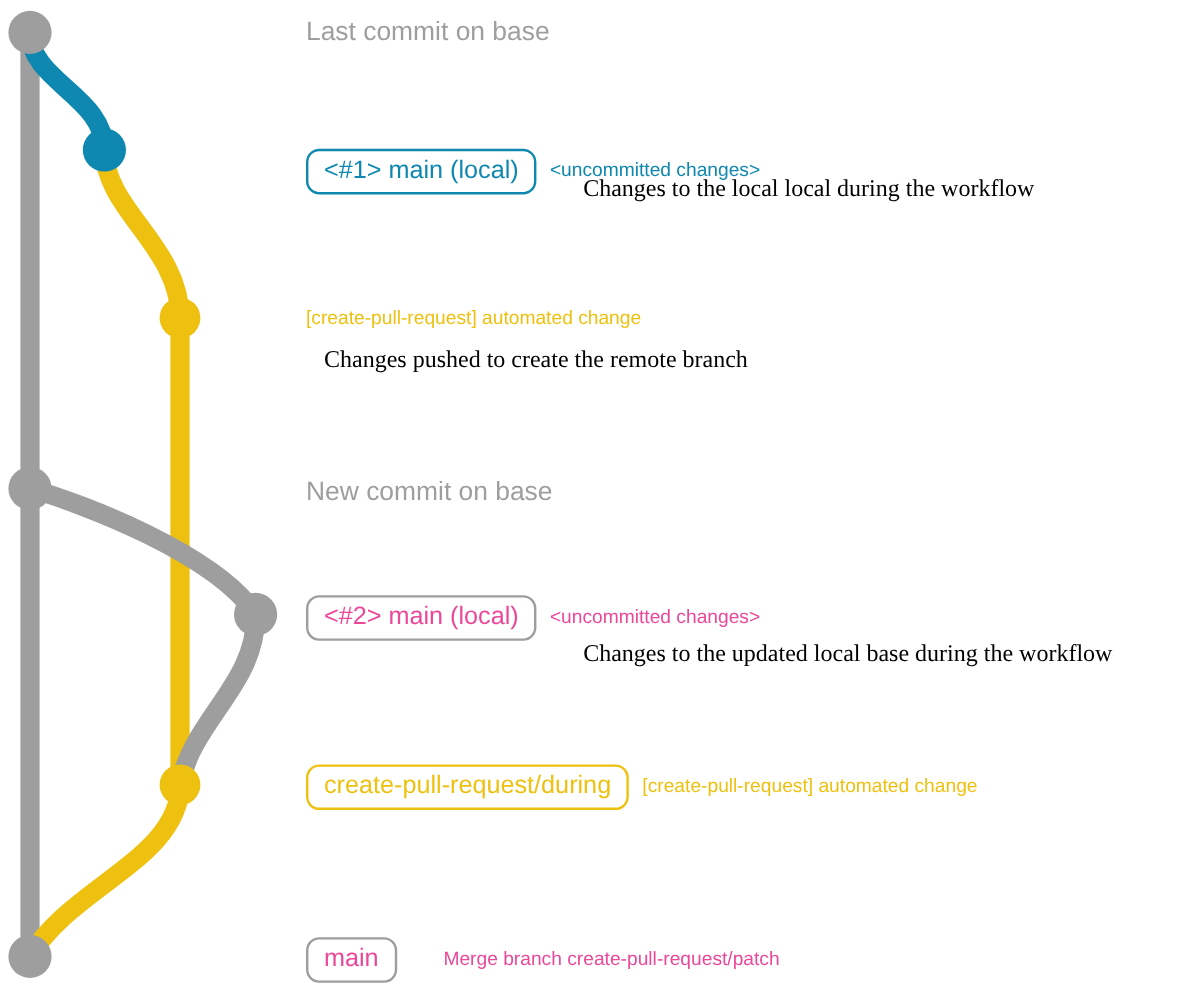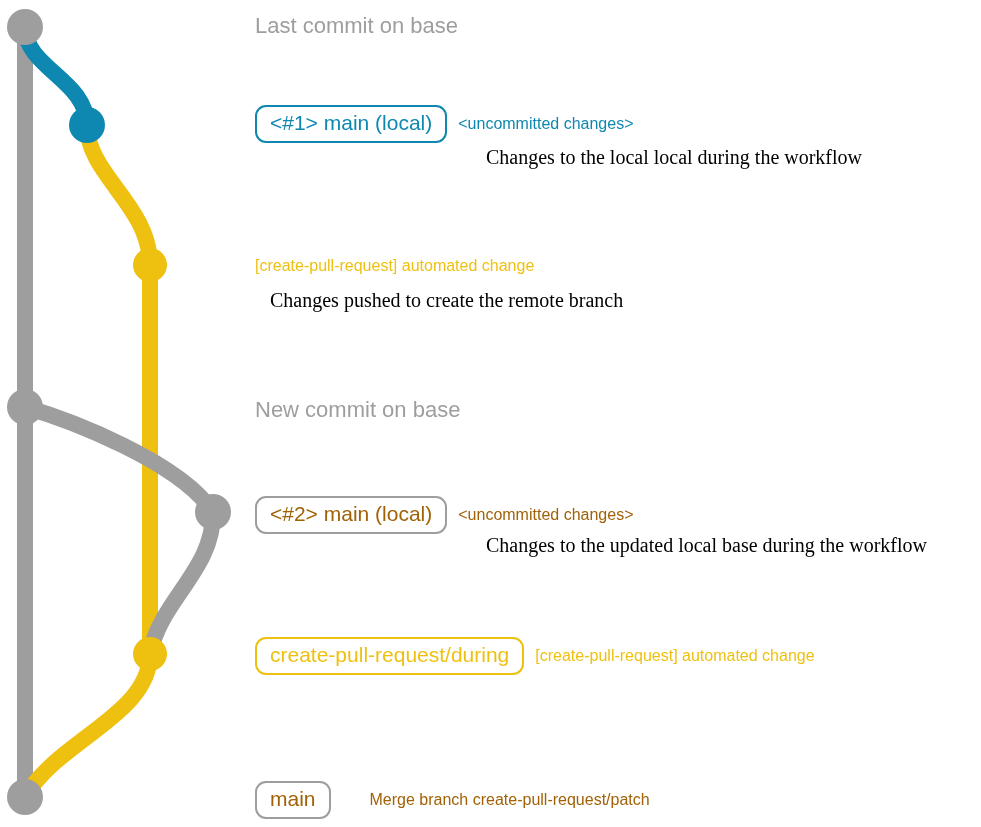--- a/index.html
+++ b/index.html
@@ -60,21 +60,21 @@
   .note {
     position: absolute;
     font-family: "Liberation Serif", serif;
     font-size: 20px;
     line-height: 22px;
     color: #000000;
     white-space: nowrap;
   }
   .c-blue   { color: #0e88b0; }
   .c-yellow { color: #eec111; }
-  .c-gray   { color: #a16207; }
+  .c-gray   { color: #ec4899; }
   .b-blue   { border-color: #0e88b0; }
   .b-yellow { border-color: #eec111; }
   .b-gray   { border-color: #9e9e9e; }
   .gap { width: 11px; display: inline-block; }
 </style>
 </head>
 <body>
 
 <div id="canvas">
 
@@ -98,21 +98,21 @@
     <circle cx="87" cy="125" r="18" fill="#0e88b0"></circle>
     <circle cx="150" cy="265" r="17" fill="#eec111"></circle>
     <circle cx="25" cy="407" r="18" fill="#9e9e9e"></circle>
     <circle cx="213" cy="512" r="18" fill="#9e9e9e"></circle>
     <circle cx="150" cy="654" r="17" fill="#eec111"></circle>
     <circle cx="25" cy="797" r="18" fill="#9e9e9e"></circle>
   </svg>
 
   <div class="heading" style="left:255px; top:14px;text-align:center;">Last commit on base</div>
 
-  <div class="entry" style="left:255px; top:105px;">
+  <div class="entry" style="left:255px; top:124px;">
     <span class="pill c-blue b-blue">&lt;#1&gt; main (local)</span>
     <span class="gap"></span>
     <span class="subject c-blue">&lt;uncommitted changes&gt;</span>
   </div>
   <div class="note" style="left:486px; top:146px;">Changes to the local local during the workflow</div>
 
   <div class="entry" style="left:255px; top:254px;">
     <span class="subject c-yellow">[create-pull-request] automated change</span>
   </div>
   <div class="note" style="left:270px; top:289px;">Changes pushed to create the remote branch</div>

